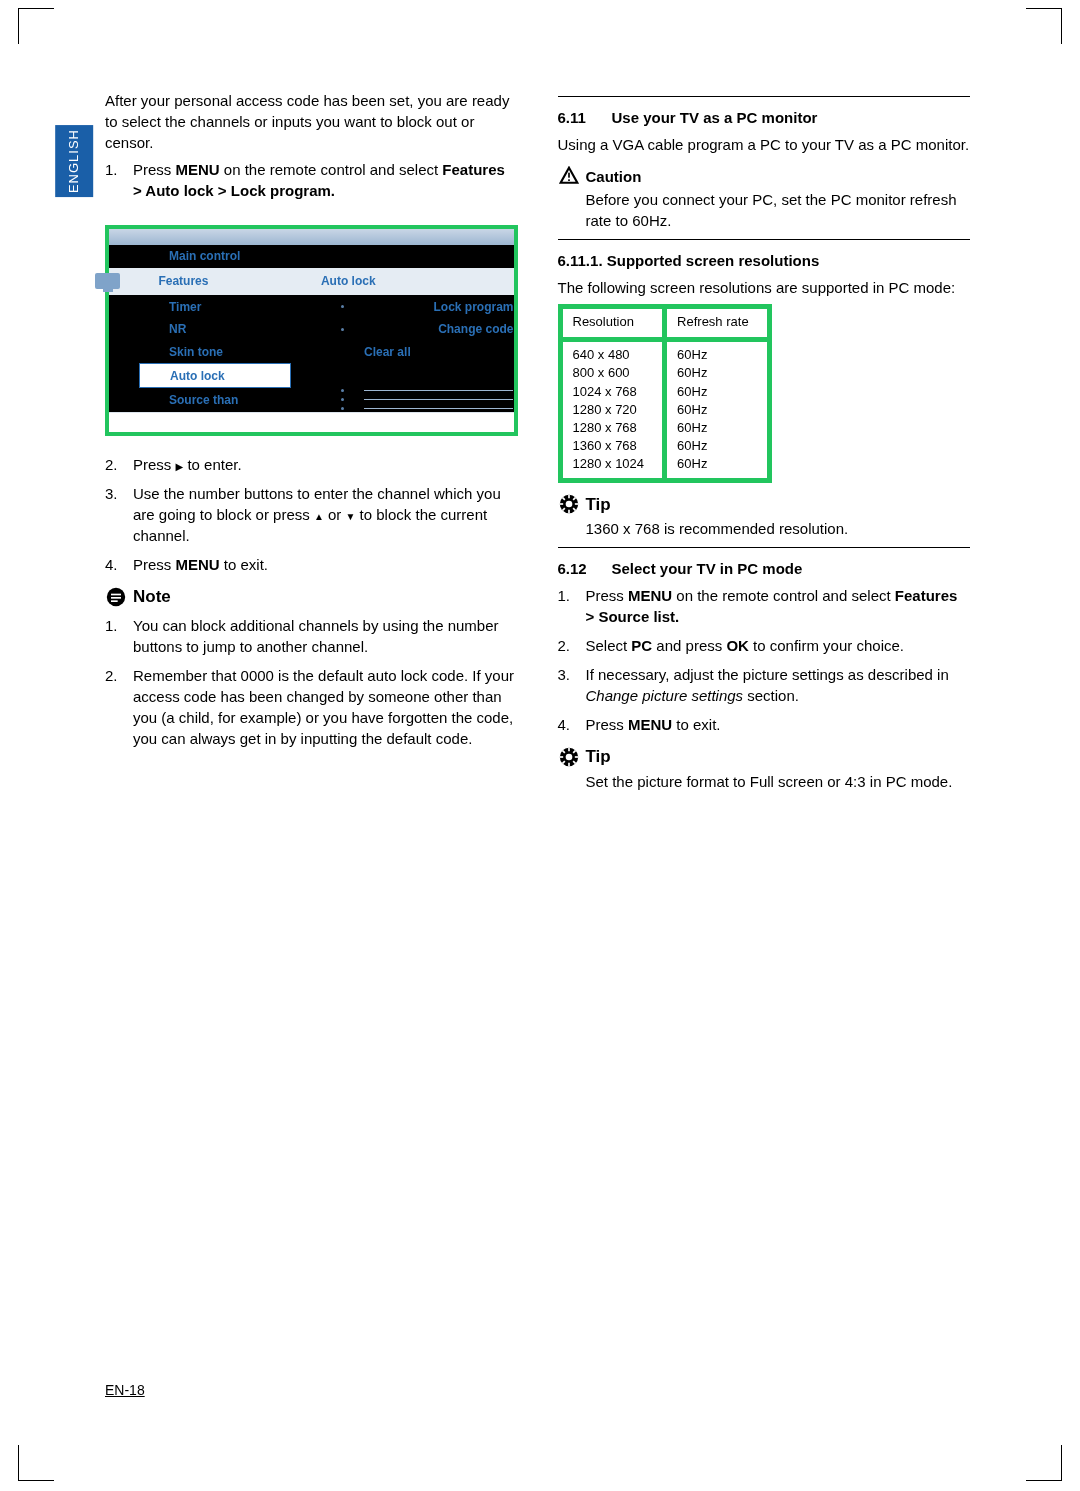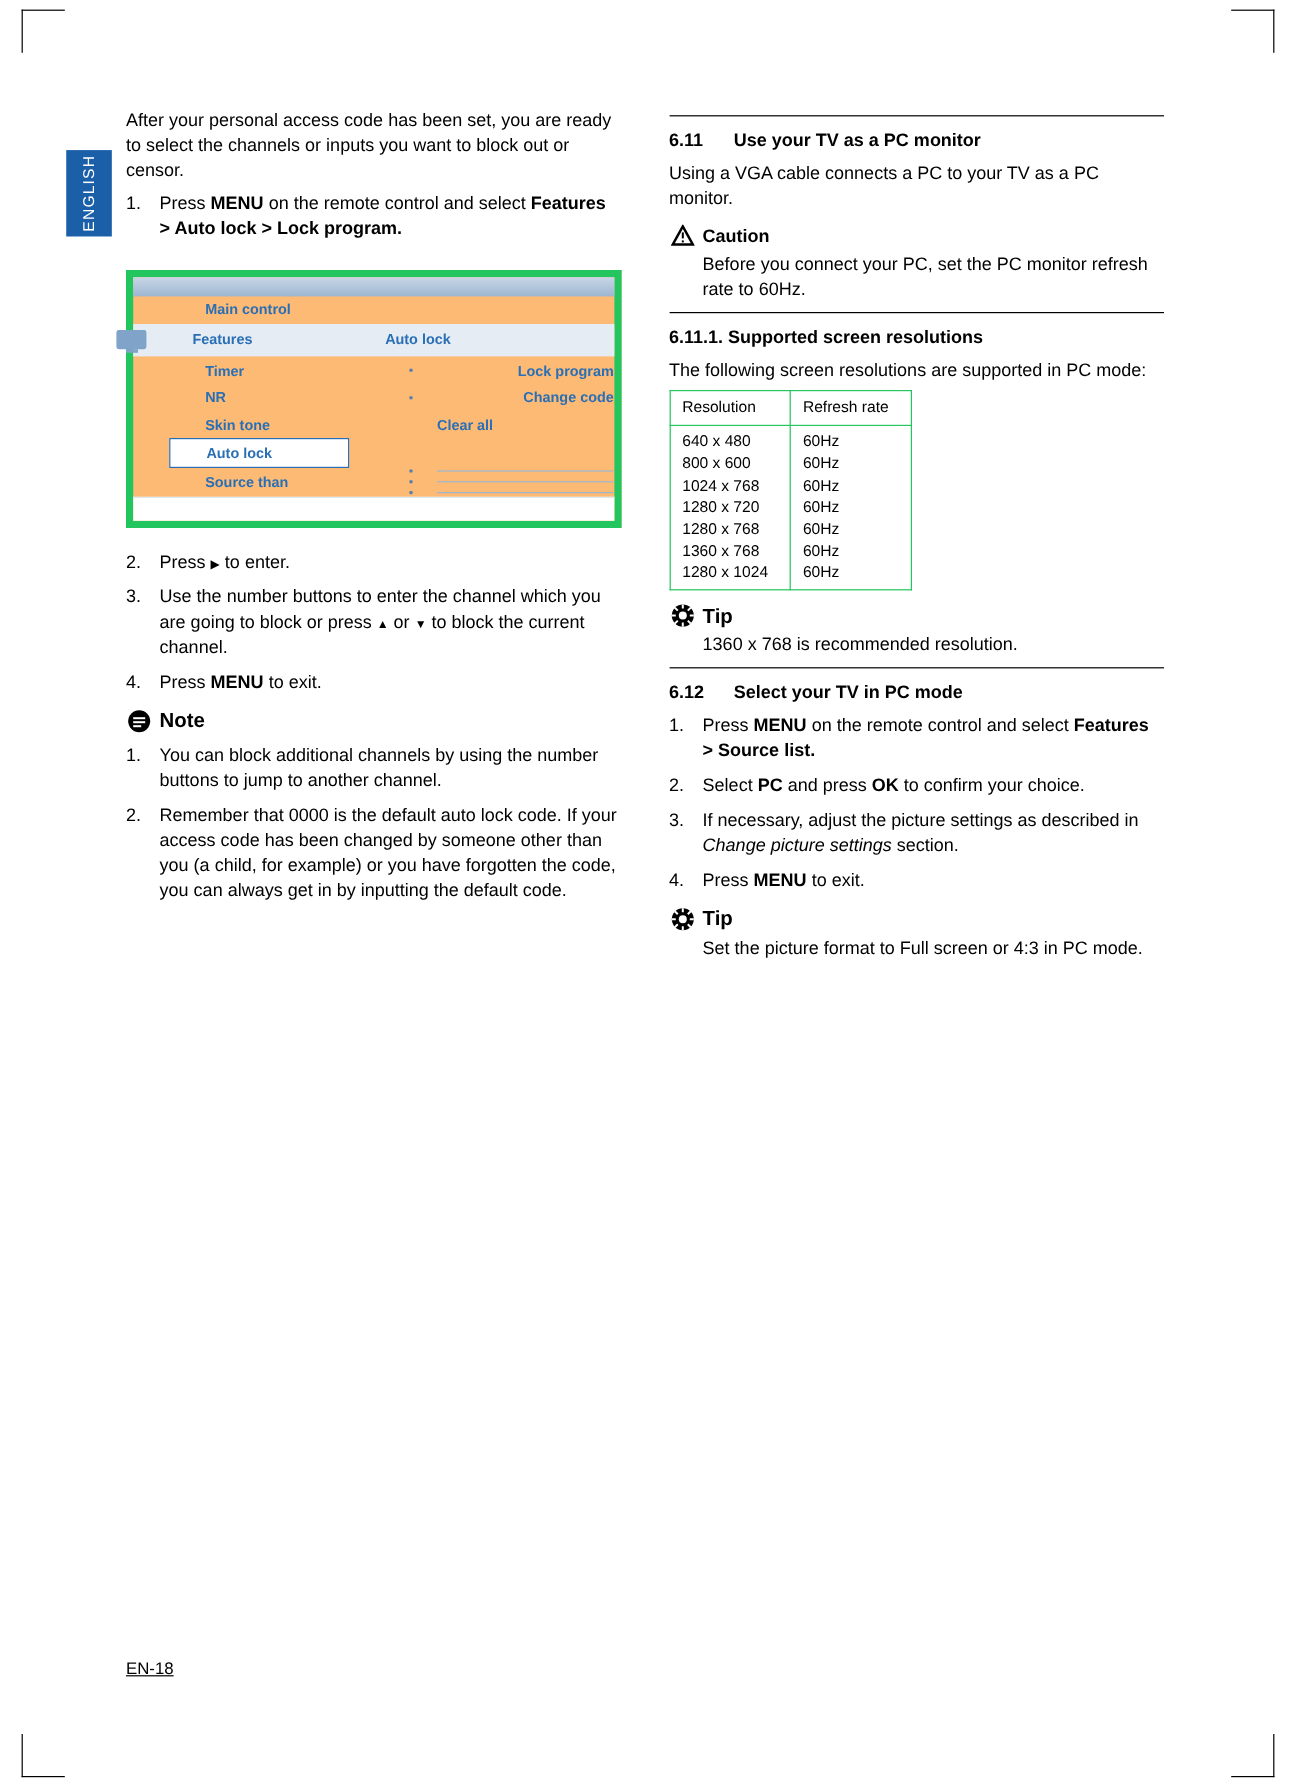--- a/index.html
+++ b/index.html
@@ -45,21 +45,21 @@
 
   .secnum { font-weight:bold; display:inline-block; width:54px;}
   .sectitle { font-weight:bold;}
 
   .notehead { display:flex; align-items:center; margin:10px 0 2px 0; }
   .notehead .ic { width:22px; height:22px; margin-right:6px; display:flex; align-items:center; justify-content:center;}
   .notehead .lbl { font-weight:bold; font-size:17px;}
   .noteindent { margin-left:28px; margin-bottom:8px;}
 
   
-  .menu-shot { border:6px solid #22c55e; margin:24px 0 18px 0; background:#fdba74;}
+  .menu-shot { border:4px solid #22c55e; margin:24px 0 18px 0; background:#000000;}
   .ms-strip { height:16px; background:linear-gradient(#c9d6e6,#9db6d1);}
   .ms-title { color:#2a6fb5; font-size:12px; font-weight:bold; padding:3px 0 3px 60px;}
   .ms-row { display:flex; font-size:12px;}
   .ms-left { width:45%; padding-left:30px;}
   .ms-right { width:55%; padding-left:20px;}
   .ms-feat-head { display:flex; align-items:center; background:#e5ecf3; color:#2a6fb5; font-weight:bold; font-size:12px; padding:3px 0 3px 10px;}
   .ms-feat-sub { display:flex; font-size:12px;align-items:flex-end;}
   .ms-feat-sub .cell { width:50%; padding:2px 0 2px 30px; color:#2a6fb5; font-weight:bold;}
   .ms-feat-sub .cellr { width:50%; padding:2px 0; color:#2a6fb5; font-weight:bold;}
   .ms-list { padding:4px 0 2px 30px; display:flex; justify-content:space-between; align-items:center;}
@@ -71,21 +71,21 @@
   .ms-footer { height:20px; background:#fff; border-top:1px solid #dde5ed;}
   .tv-icon { width:26px;height:16px; background:#7fa3c9; display:inline-block; margin:0 8px 0 -24px; position:relative; border-radius:2px;}
   .tv-icon:after{content:"";position:absolute;bottom:-3px;left:8px;width:10px;height:3px;background:#7fa3c9;}
 
   .arrow-right::before { content:"▶"; font-size:10px; }
   .arrow-up::before { content:"▲"; font-size:10px;}
   .arrow-down::before { content:"▼"; font-size:10px;}
 
   
   .restable { border:1px solid #000; border-collapse:collapse; margin:6px 0 10px 0;}
-  .restable th, .restable td { border:1px solid #22c55e; font-size:13px; padding:4px 18px 4px 10px; text-align:left; vertical-align:top; font-weight:normal;}
+  .restable th, .restable td { border:5px solid #22c55e; font-size:13px; padding:4px 18px 4px 10px; text-align:left; vertical-align:top; font-weight:normal;}
   .restable th { padding-bottom:6px;}
 
   .italic { font-style:italic;}
 
   .pagenum { position:absolute; bottom:-10px; left:0; font-size:14px;text-decoration:underline;}
 
   svg { display:block;}
 </style>
 </head>
 <body>
@@ -212,21 +212,21 @@
           <span class="body">Remember that 0000 is the default auto lock code.  If your access code has been changed by someone other than you (a child, for example) or you have forgotten the code, you can always get in by inputting the default code.</span>
           </li>
       </ol>
     </div>
 
     <div class="col">
       <div class="hr"></div>
       <p>
         <span class="secnum">6.11</span><span class="sectitle">Use your TV as a PC monitor</span>
       </p>
-      <p>Using a VGA cable connects a PC to your TV as a PC monitor.</p>
+      <p>Using a VGA cable program a PC to your TV as a PC monitor.</p>
 
       <div class="notehead">
         <span class="ic">
           <svg viewBox="0 0 24 24" width="20" height="20">
               <polygon points="12,2 22,20 2,20" fill="none" stroke="#000" stroke-width="2.5"></polygon>
               <rect x="11" y="8" width="2" height="6" fill="#000"></rect>
               <rect x="11" y="16" width="2" height="2" fill="#000"></rect>
             </svg>
         </span>
         <span class="lbl" style="font-size:15px">Caution</span>

